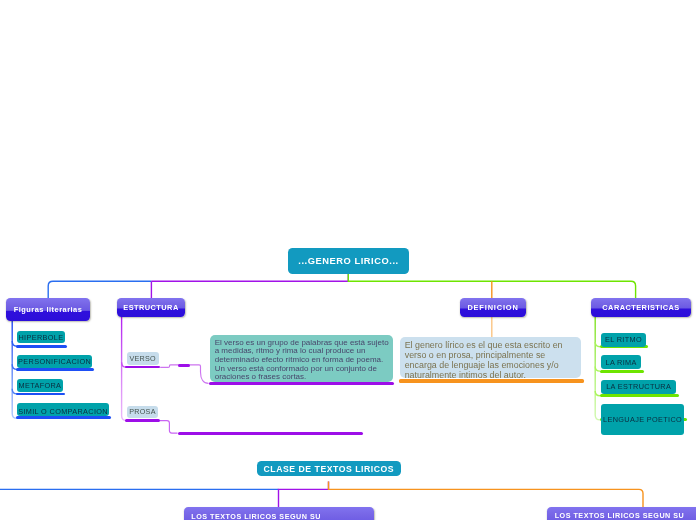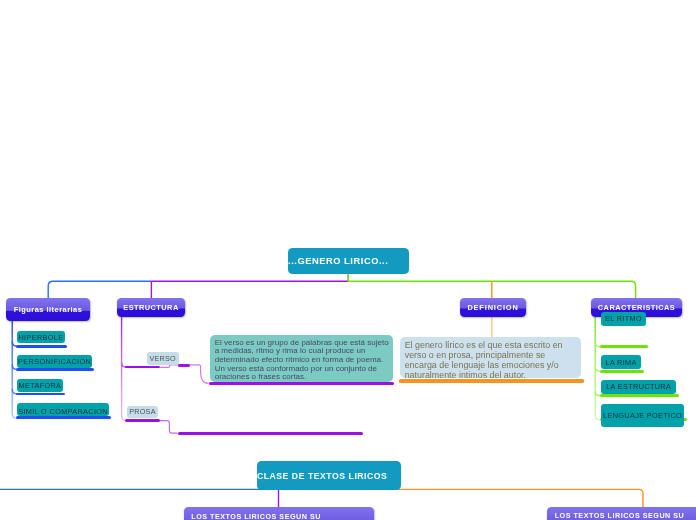--- a/index.html
+++ b/index.html
@@ -12,21 +12,21 @@
   .node{position:absolute;box-sizing:border-box;white-space:nowrap;}
 
   
   .root{
     background:#129ac0;
     color:#ffffff;
     border-radius:4.6px;
     font-weight:bold;
     font-size:9.3px;
     letter-spacing:.55px;
-    display:flex;align-items:center;justify-content:flex-start;
+    display:flex;align-items:center;justify-content:center;
   }
   
   .branch{
     background:linear-gradient(180deg,#8173ef 0%,#7766e6 26%,#6a59e4 54%,#2f10dc 56.5%,#2c0eda 100%);
     color:#ffffff;border-radius:4.2px;font-weight:bold;font-size:7.4px;
     letter-spacing:.45px;
     display:flex;align-items:center;justify-content:center;
     box-shadow:0.5px 1px 1.6px rgba(40,40,10,.30);
   }
   
@@ -121,25 +121,25 @@
   </div>
 
   <div class="node branch" data-name="branch-estructura" style="left:117px;top:298px;width:68px;height:19px;">
     <span data-name="branch-label">ESTRUCTURA</span>
   </div>
 
   <div class="node branch" data-name="branch-definicion" style="left:460px;top:298px;width:66px;height:19px;">
     <span data-name="branch-label">DEFINICION</span>
   </div>
 
-  <div class="node branch" data-name="branch-caracteristicas" style="left:591px;top:298px;width:91px;height:19px;">
+  <div class="node branch" data-name="branch-caracteristicas" style="left:591px;top:298px;width:100px;height:19px;">
     <span data-name="branch-label">CARACTERISTICAS</span>
   </div>
 
-  <div class="node root clase" data-name="node-clase-de-textos-liricos" style="left:256.9px;top:461.2px;width:143.9px;height:29px;">
+  <div class="node root clase" data-name="node-clase-de-textos-liricos" style="left:256.9px;top:461.2px;width:143.9px;height:15px;">
     <span data-name="node-label">CLASE DE TEXTOS LIRICOS</span>
   </div>
 
   <div class="uline" data-name="underline-hiperbole" style="left:16px;top:344.8px;width:51px;height:2.8px;background:#1d4ff5;"></div>
   <div class="node teal" data-name="leaf-hiperbole" style="left:16.8px;top:330.6px;width:48.3px;height:12.9px;">
     <span data-name="leaf-label">HIPERBOLE</span>
   </div>
 
   <div class="uline" data-name="underline-personificacion" style="left:16px;top:368px;width:78px;height:2.8px;background:#1d4ff5;"></div>
   <div class="node teal" data-name="leaf-personificacion" style="left:17.1px;top:354.8px;width:75px;height:12.9px;">
@@ -150,46 +150,46 @@
   <div class="node teal" data-name="leaf-metafora" style="left:16.8px;top:379.1px;width:46.3px;height:12.9px;">
     <span data-name="leaf-label">METAFORA</span>
   </div>
 
   <div class="uline" data-name="underline-simil-o-comparacion" style="left:16px;top:416.2px;width:95px;height:2.8px;background:#1d4ff5;"></div>
   <div class="node teal" data-name="leaf-simil-o-comparacion" style="left:17px;top:402.8px;width:92.2px;height:12.9px;align-items:flex-end;">
     <span data-name="leaf-label">SIMIL O COMPARACION</span>
   </div>
 
   <div class="uline" data-name="underline-verso" style="left:125.2px;top:365.7px;width:35px;height:2.8px;background:#9d0ee8;"></div>
-  <div class="node lblue" data-name="leaf-verso" style="left:126.6px;top:352px;width:32.1px;height:12.6px;margin-left:20px;">
+  <div class="node lblue" data-name="leaf-verso" style="left:126.6px;top:352px;width:32.1px;height:12.6px;">
     <span data-name="leaf-label">VERSO</span>
   </div>
 
   <div class="uline" data-name="underline-prosa" style="left:125.2px;top:419px;width:34.8px;height:2.8px;background:#9d0ee8;"></div>
   <div class="node lblue" data-name="leaf-prosa" style="left:126.6px;top:405.6px;width:31.8px;height:12.3px;">
     <span data-name="leaf-label">PROSA</span>
   </div>
 
   <div class="uline" data-name="underline-el-ritmo" style="left:600px;top:345.2px;width:48px;height:3px;background:#6ee500;"></div>
-  <div class="node teal" data-name="leaf-el-ritmo" style="left:601px;top:312px;width:45px;height:13.6px;">
+  <div class="node teal" data-name="leaf-el-ritmo" style="left:601px;top:333px;width:45px;height:13.6px;">
     <span data-name="leaf-label">EL RITMO</span>
   </div>
 
   <div class="uline" data-name="underline-la-rima" style="left:600px;top:369.6px;width:43.5px;height:3px;background:#6ee500;"></div>
   <div class="node teal" data-name="leaf-la-rima" style="left:601px;top:355.3px;width:40.3px;height:13.5px;">
     <span data-name="leaf-label">LA RIMA</span>
   </div>
 
   <div class="uline" data-name="underline-la-musicalidad" style="left:600px;top:394.3px;width:78.5px;height:3px;background:#6ee500;"></div>
   <div class="node teal" data-name="leaf-la-musicalidad" style="left:601px;top:380.3px;width:75.4px;height:13.4px;">
     <span data-name="leaf-label">LA ESTRUCTURA</span>
   </div>
 
   <div class="uline" data-name="underline-lenguaje-poetico" style="left:600px;top:418.4px;width:87.3px;height:3.1px;background:#6ee500;"></div>
-  <div class="node teal" data-name="leaf-lenguaje-poetico" style="left:600.7px;top:404.3px;width:83.7px;height:23px;">
+  <div class="node teal" data-name="leaf-lenguaje-poetico" style="left:600.7px;top:404.3px;width:83.7px;height:31px;">
     <span data-name="leaf-label">LENGUAJE POETICO</span>
   </div>
 
   <div class="uline" data-name="underline-empty-node" style="left:177.9px;top:364.2px;width:12.3px;height:3px;background:#9d0ee8;"></div>
 
   <div class="uline" data-name="underline-verso-text" style="left:209.1px;top:382.2px;width:185px;height:3.3px;background:#9d0ee8;"></div>
   <div class="node para" data-name="text-verso-description" style="left:210.1px;top:334.6px;width:182.8px;height:47.6px;">
     <div data-name="paragraph-text">
         <div class="tline" data-name="text-line">El verso es un grupo de palabras que está sujeto</div>
         <div class="tline" data-name="text-line">a medidas, ritmo y rima lo cual produce un</div>

